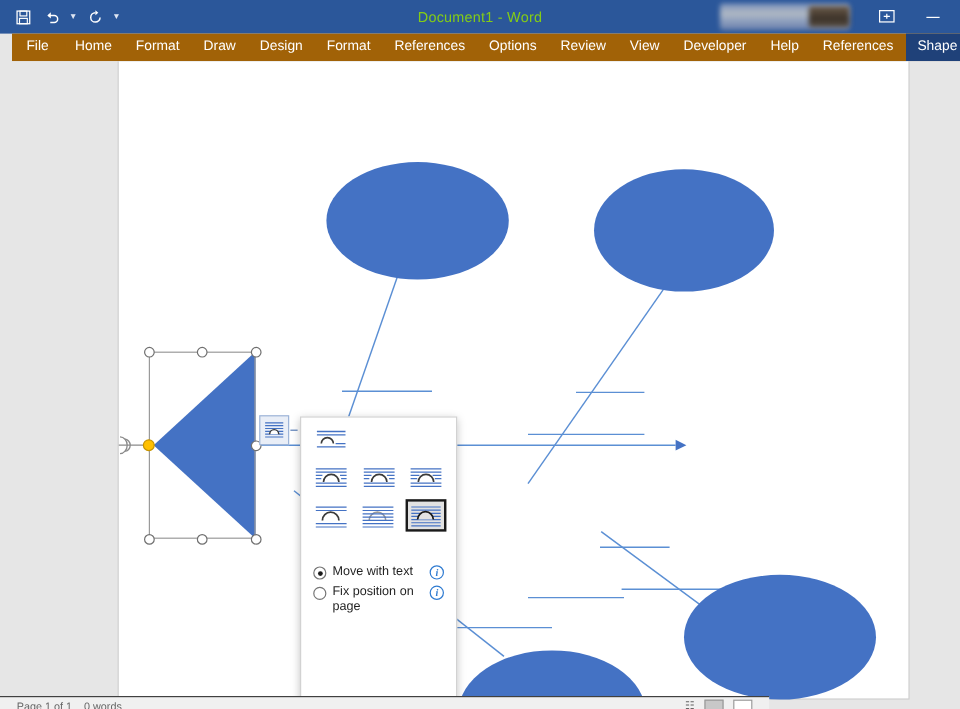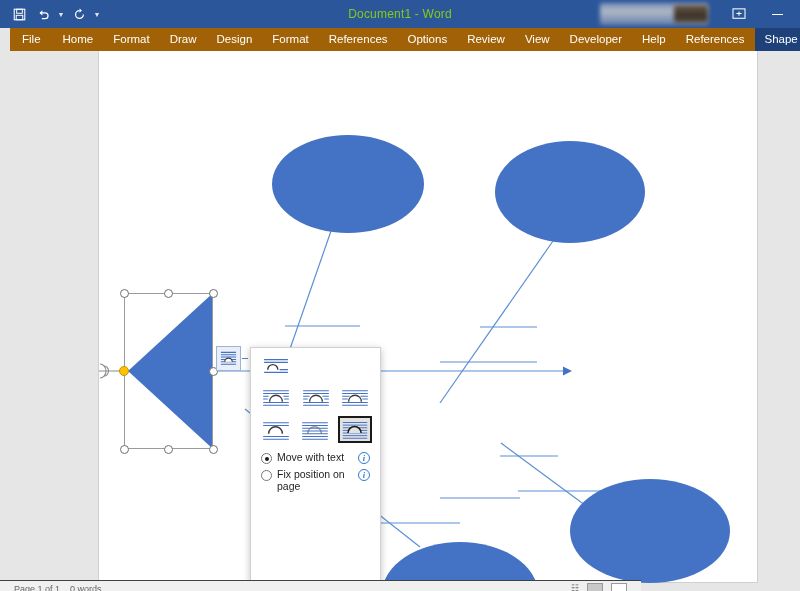--- a/index.html
+++ b/index.html
@@ -118,21 +118,21 @@
   }
   .wrap-row { display: flex; gap: 6px; padding: 5px 8px 0 8px; }
   .wrap-row.single { padding-top: 4px; }
   .wrap-ico {
     width: 34px; height: 27px; background: #ffffff;
     display: flex; align-items: center; justify-content: center;
   }
   .wrap-ico.sel { border: 2px solid #1a1a1a; background: #e2e2e2; }
   .wrap-ico.plain { width: 34px; }
 
-  .lo-opts { padding: 8px 0 0 10px; }
+  .lo-opts { padding: 8px 0 0 10px; margin-top: 19px; }
   .lo-opt { display: flex; align-items: flex-start; gap: 5px; margin-bottom: 4px; }
   .radio {
     width: 11px; height: 11px; border-radius: 50%; border: 1px solid #767676;
     background: #fff; position: relative; flex: 0 0 auto; margin-top: 2px;
   }
   .radio.on::after {
     content: ""; position: absolute; left: 2.5px; top: 2.5px;
     width: 4px; height: 4px; border-radius: 50%; background: #1a1a1a;
   }
   .lo-opt-label { font-size: 10.5px; color: #1f1f1f; line-height: 12px; width: 76px; }

